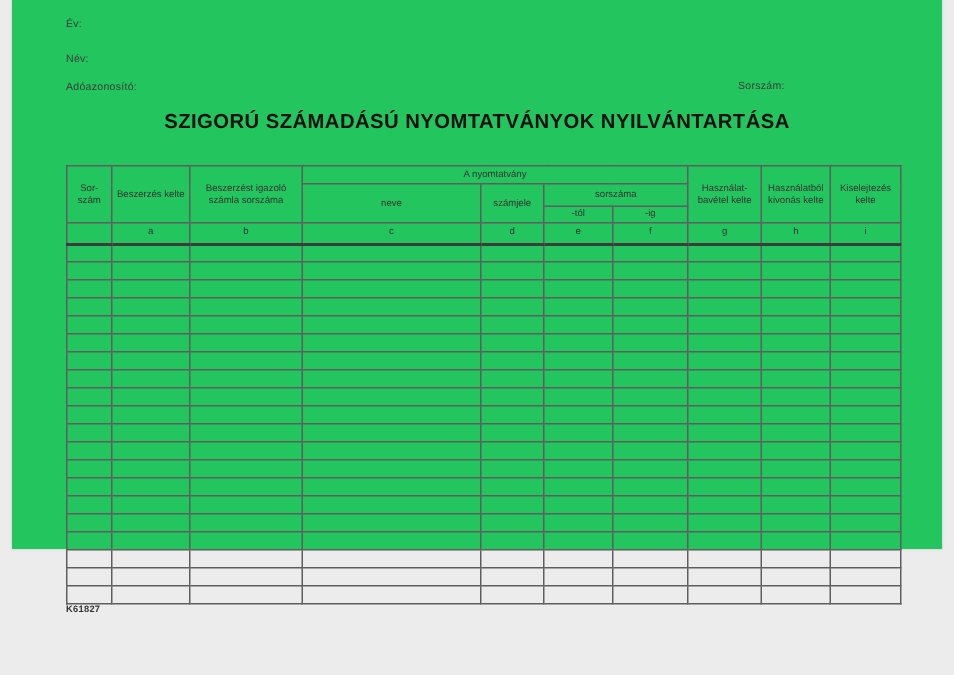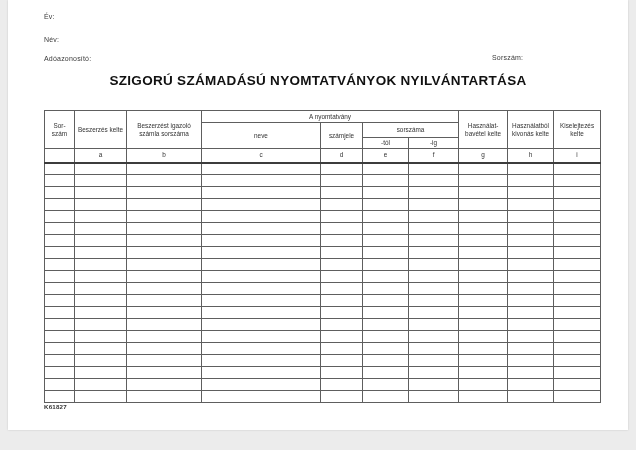--- a/index.html
+++ b/index.html
@@ -6,22 +6,22 @@
   html, body { width: 636px; height: 450px; }
   body {
     background: #ececec;
     font-family: "Liberation Sans", sans-serif;
     color: #2b2b2b;
     position: relative;
     overflow: hidden;
   }
   .page {
     position: absolute;
-    left: 8px; top: 0; width: 620px; height: 430px;
-    background: #ffffff;
+    left: 8px; top: 0; width: 620px; height: 366px;
+    background: #22c55e;
     box-shadow: 0 0 2px rgba(0,0,0,0.15);
   }
   .lbl {
     position: absolute;
     font-size: 7px;
     color: #3a3a3a;
     letter-spacing: 0.2px;
   }
   .lbl-ev   { left: 36px; top: 13px; }
   .lbl-nev  { left: 36px; top: 36px; }

